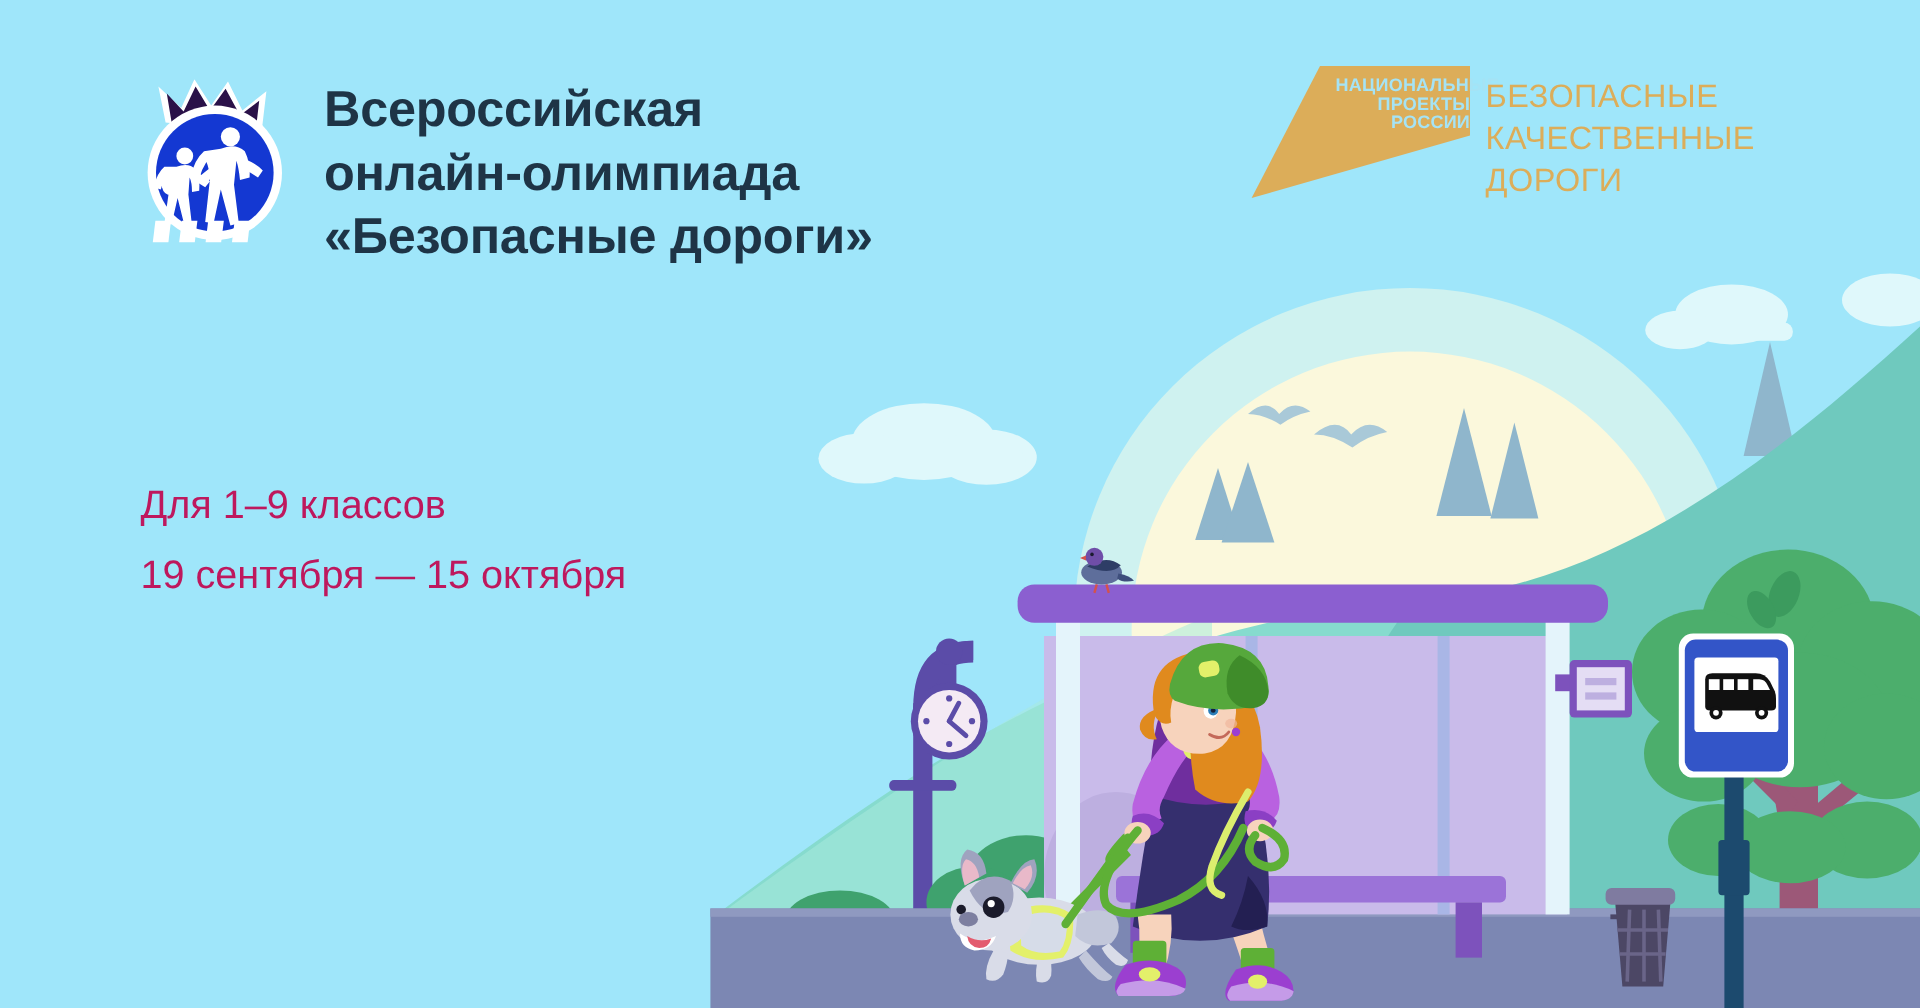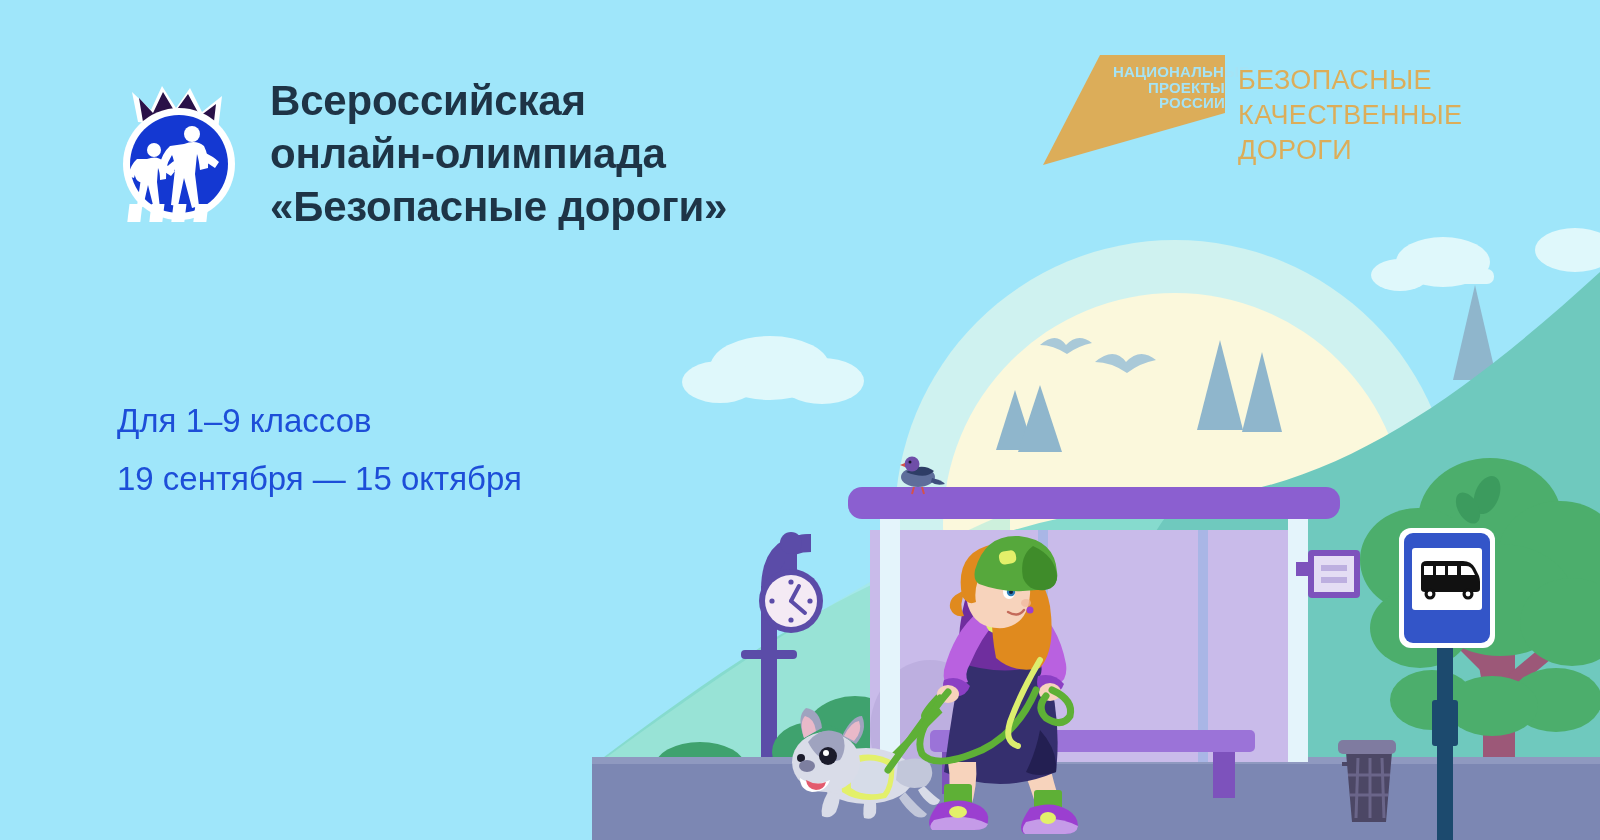--- a/index.html
+++ b/index.html
@@ -12,21 +12,21 @@
     position:relative;width:1600px;height:840px;overflow:hidden;
     background:#9FE6FA;
   }
 
   
   #scene{position:absolute;left:0;top:0;width:1600px;height:840px;}
 
   
   #logo-block{
     position:absolute;left:118px;top:62px;width:740px;height:180px;
-    display:flex;align-items:center;gap:30px;
+    display:flex;align-items:flex-start;gap:30px;
   }
   #logo-mark{width:122px;height:136px;flex:0 0 auto;margin-top:4px;}
   #title{
     color:#1E3446;font-weight:bold;font-size:42px;line-height:53px;
     letter-spacing:-0.2px;margin:0;padding-top:2px;
     white-space:pre-line;
   }
 
   
   #np-logo{
@@ -41,21 +41,21 @@
   }
   #np-title{
     position:absolute;left:198px;top:8px;
     color:#DCAD59;font-weight:normal;font-size:27px;line-height:35px;
     letter-spacing:0.4px;white-space:pre-line;
   }
 
   
   #subtitle{
     position:absolute;left:117px;top:392px;
-    color:#1d4ed8;font-size:33px;line-height:58px;font-weight:normal;
+    color:#be185d;font-size:33px;line-height:58px;font-weight:normal;
     white-space:pre-line;
   }
 </style>
 </head>
 <body>
 
 <div id="banner">
 
   <svg id="scene" viewBox="0 0 1600 840">
     <defs>

